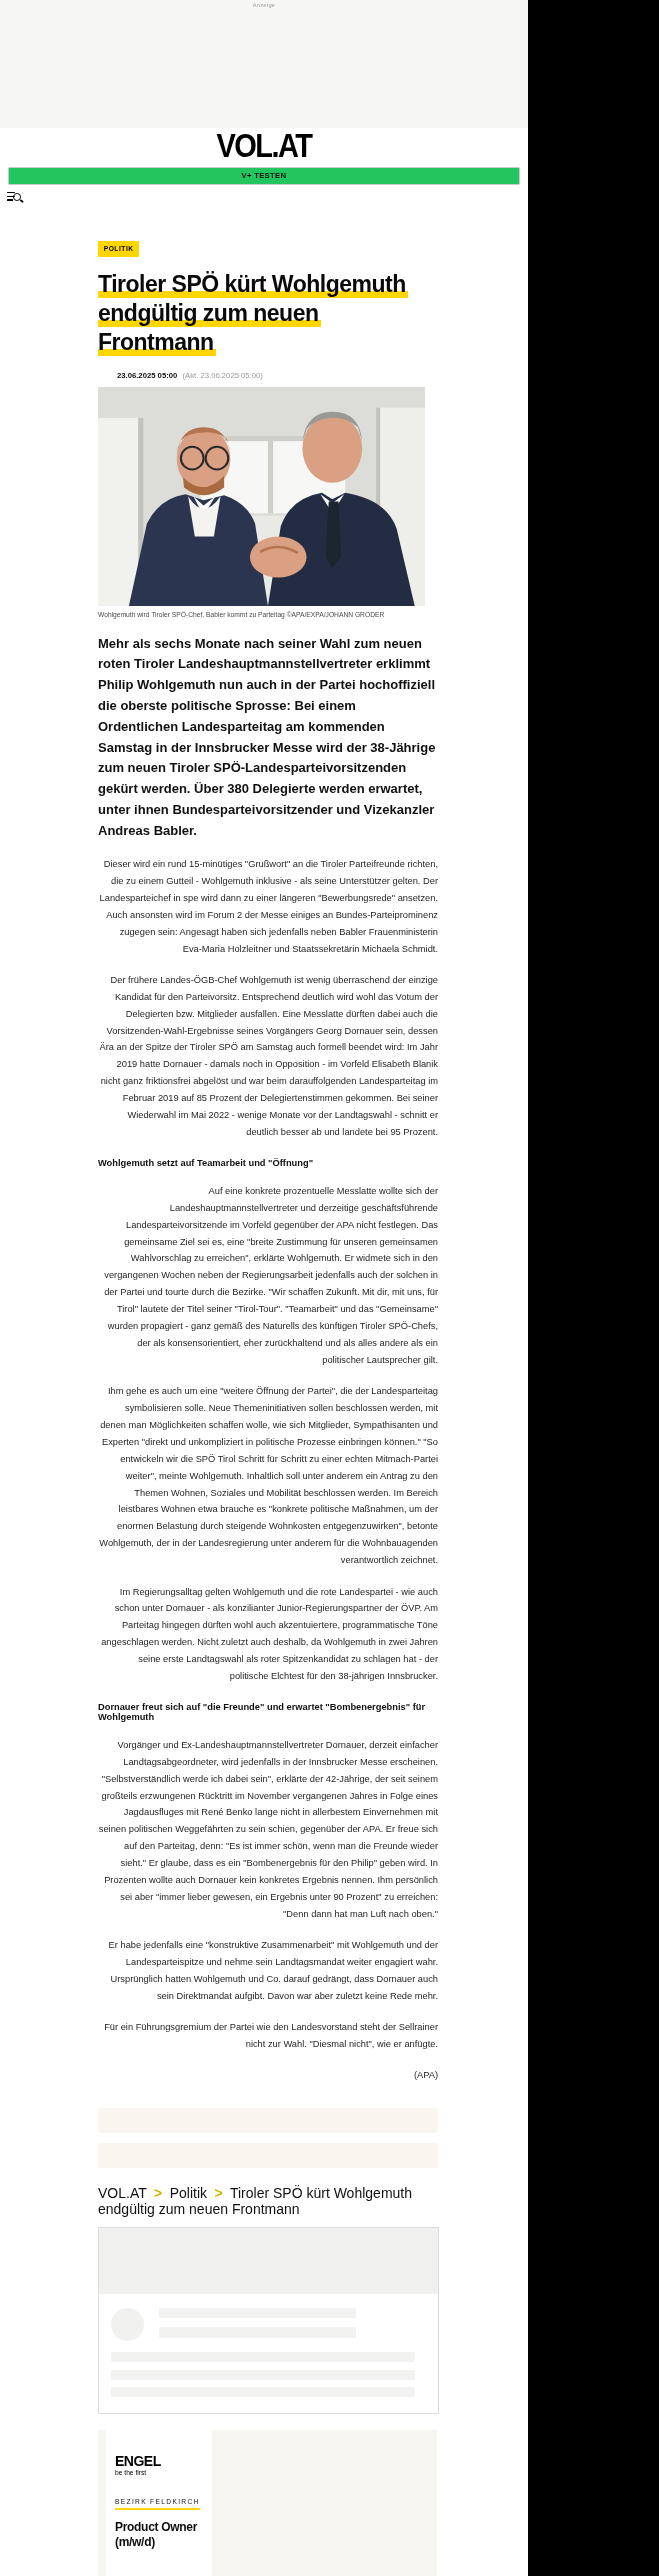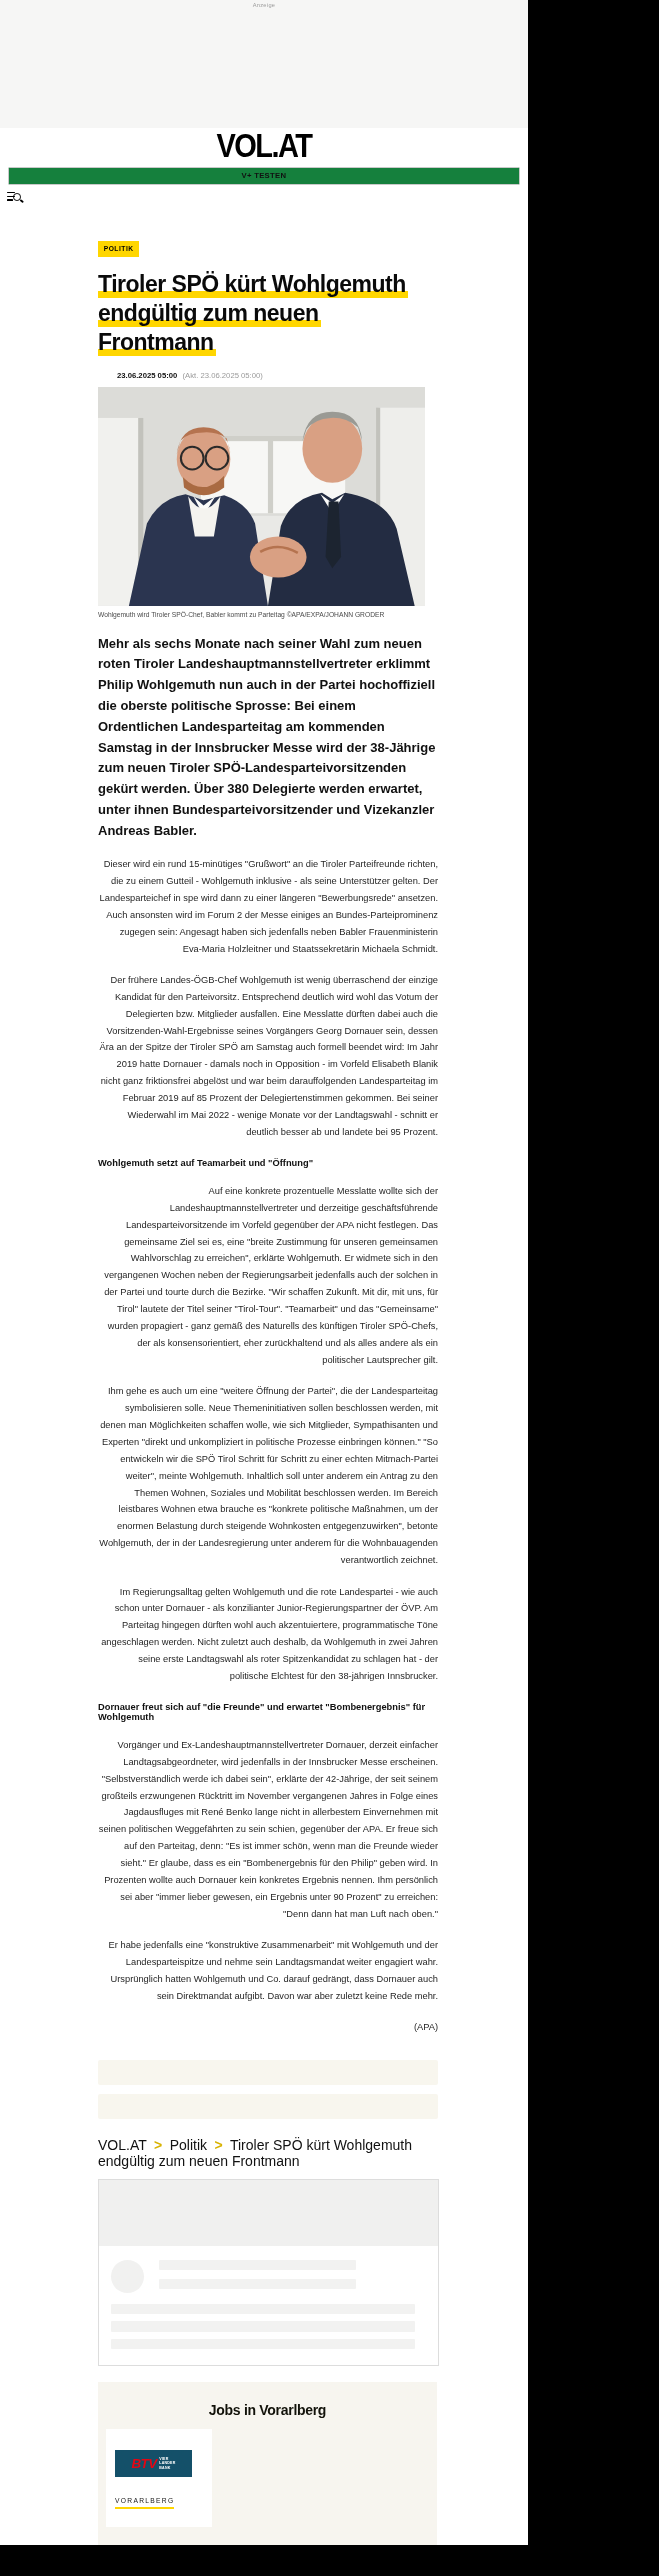--- a/index.html
+++ b/index.html
@@ -6,21 +6,21 @@
   body{background:#000;font-family:"Liberation Sans",sans-serif;color:#1a1a1a;}
   .page{width:528px;background:#fff;overflow:hidden;}
 
   
   .ad-slot{height:128px;background:#f6f6f5;text-align:center;}
   .ad-label{font-size:5.7px;color:#9b9b9b;padding-top:2.1px;letter-spacing:0.3px;}
 
   
   .masthead{padding-top:3.1px;text-align:center;}
   .logo-text{font-size:29px;font-weight:900;letter-spacing:-1.5px;color:#000;line-height:1.05;display:inline-block;transform:scaleY(1.15);}
-  .vplus-btn{display:block;margin:5.2px 8.2px 0;width:calc(100% - 16.5px);height:18.5px;background:#15803d;border:0.5px solid #c9c9c9;border-radius:1.5px;font-family:"Liberation Sans",sans-serif;font-weight:900;font-size:7.7px;letter-spacing:0.3px;color:#111;cursor:pointer;}
+  .vplus-btn{display:block;margin:5.2px 8.2px 0;width:calc(100% - 16.5px);height:18.5px;background:#22c55e;border:0.5px solid #c9c9c9;border-radius:1.5px;font-family:"Liberation Sans",sans-serif;font-weight:900;font-size:7.7px;letter-spacing:0.3px;color:#111;cursor:pointer;}
   .menu-row{padding:5.2px 7.2px 2.1px;}
   .menu-icon{position:relative;width:17.5px;height:13.4px;display:inline-block;cursor:pointer;}
   .menu-icon .bar{position:absolute;left:0;height:1.5px;width:8.2px;background:#000;border-radius:0.5px;}
   .menu-icon .b1{top:1.5px;}.menu-icon .b2{top:5.2px;}.menu-icon .b3{top:8.8px;width:6.2px;}
   .menu-icon .lens{position:absolute;left:6.2px;top:2.6px;width:5.7px;height:5.7px;border:1.5px solid #000;border-radius:50%;}
   .menu-icon .handle{position:absolute;left:12.4px;top:9.8px;width:3.6px;height:1.5px;background:#000;transform:rotate(38deg);border-radius:1px;}
 
   
   .article{width:340px;margin-left:98px;}
   .badge{display:inline-block;background:#FFD600;color:#000;font-weight:900;font-size:6.7px;letter-spacing:0.5px;padding:4.6px 5.7px;margin-top:33px;cursor:pointer;}
@@ -141,20 +141,21 @@
     <div class="body-text">
       <p>Dieser wird ein rund 15-minütiges "Grußwort" an die Tiroler Parteifreunde richten, die zu einem Gutteil - Wohlgemuth inklusive - als seine Unterstützer gelten. Der Landesparteichef in spe wird dann zu einer längeren "Bewerbungsrede" ansetzen. Auch ansonsten wird im Forum 2 der Messe einiges an Bundes-Parteiprominenz zugegen sein: Angesagt haben sich jedenfalls neben Babler Frauenministerin Eva-Maria Holzleitner und Staatssekretärin Michaela Schmidt.</p>
       <p>Der frühere Landes-ÖGB-Chef Wohlgemuth ist wenig überraschend der einzige Kandidat für den Parteivorsitz. Entsprechend deutlich wird wohl das Votum der Delegierten bzw. Mitglieder ausfallen. Eine Messlatte dürften dabei auch die Vorsitzenden-Wahl-Ergebnisse seines Vorgängers Georg Dornauer sein, dessen Ära an der Spitze der Tiroler SPÖ am Samstag auch formell beendet wird: Im Jahr 2019 hatte Dornauer - damals noch in Opposition - im Vorfeld Elisabeth Blanik nicht ganz friktionsfrei abgelöst und war beim darauffolgenden Landesparteitag im Februar 2019 auf 85 Prozent der Delegiertenstimmen gekommen. Bei seiner Wiederwahl im Mai 2022 - wenige Monate vor der Landtagswahl - schnitt er deutlich besser ab und landete bei 95 Prozent.</p>
       <h3 class="subhead">Wohlgemuth setzt auf Teamarbeit und "Öffnung"</h3>
       <p>Auf eine konkrete prozentuelle Messlatte wollte sich der Landeshauptmannstellvertreter und derzeitige geschäftsführende Landesparteivorsitzende im Vorfeld gegenüber der APA nicht festlegen. Das gemeinsame Ziel sei es, eine "breite Zustimmung für unseren gemeinsamen Wahlvorschlag zu erreichen", erklärte Wohlgemuth. Er widmete sich in den vergangenen Wochen neben der Regierungsarbeit jedenfalls auch der solchen in der Partei und tourte durch die Bezirke. "Wir schaffen Zukunft. Mit dir, mit uns, für Tirol" lautete der Titel seiner "Tirol-Tour". "Teamarbeit" und das "Gemeinsame" wurden propagiert - ganz gemäß des Naturells des künftigen Tiroler SPÖ-Chefs, der als konsensorientiert, eher zurückhaltend und als alles andere als ein politischer Lautsprecher gilt.</p>
       <p>Ihm gehe es auch um eine "weitere Öffnung der Partei", die der Landesparteitag symbolisieren solle. Neue Themeninitiativen sollen beschlossen werden, mit denen man Möglichkeiten schaffen wolle, wie sich Mitglieder, Sympathisanten und Experten "direkt und unkompliziert in politische Prozesse einbringen können." "So entwickeln wir die SPÖ Tirol Schritt für Schritt zu einer echten Mitmach-Partei weiter", meinte Wohlgemuth. Inhaltlich soll unter anderem ein Antrag zu den Themen Wohnen, Soziales und Mobilität beschlossen werden. Im Bereich leistbares Wohnen etwa brauche es "konkrete politische Maßnahmen, um der enormen Belastung durch steigende Wohnkosten entgegenzuwirken", betonte Wohlgemuth, der in der Landesregierung unter anderem für die Wohnbauagenden verantwortlich zeichnet.</p>
       <p>Im Regierungsalltag gelten Wohlgemuth und die rote Landespartei - wie auch schon unter Dornauer - als konzilianter Junior-Regierungspartner der ÖVP. Am Parteitag hingegen dürften wohl auch akzentuiertere, programmatische Töne angeschlagen werden. Nicht zuletzt auch deshalb, da Wohlgemuth in zwei Jahren seine erste Landtagswahl als roter Spitzenkandidat zu schlagen hat - der politische Elchtest für den 38-jährigen Innsbrucker.</p>
       <h3 class="subhead">Dornauer freut sich auf "die Freunde" und erwartet "Bombenergebnis" für Wohlgemuth</h3>
       <p>Vorgänger und Ex-Landeshauptmannstellvertreter Dornauer, derzeit einfacher Landtagsabgeordneter, wird jedenfalls in der Innsbrucker Messe erscheinen. "Selbstverständlich werde ich dabei sein", erklärte der 42-Jährige, der seit seinem großteils erzwungenen Rücktritt im November vergangenen Jahres in Folge eines Jagdausfluges mit René Benko lange nicht in allerbestem Einvernehmen mit seinen politischen Weggefährten zu sein schien, gegenüber der APA. Er freue sich auf den Parteitag, denn: "Es ist immer schön, wenn man die Freunde wieder sieht." Er glaube, dass es ein "Bombenergebnis für den Philip" geben wird. In Prozenten wollte auch Dornauer kein konkretes Ergebnis nennen. Ihm persönlich sei aber "immer lieber gewesen, ein Ergebnis unter 90 Prozent" zu erreichen: "Denn dann hat man Luft nach oben."</p>
       <p>Er habe jedenfalls eine "konstruktive Zusammenarbeit" mit Wohlgemuth und der Landesparteispitze und nehme sein Landtagsmandat weiter engagiert wahr. Ursprünglich hatten Wohlgemuth und Co. darauf gedrängt, dass Dornauer auch sein Direktmandat aufgibt. Davon war aber zuletzt keine Rede mehr.</p>
+      <p>Für ein Führungsgremium der Partei wie den Landesvorstand steht der Sellrainer nicht zur Wahl. "Diesmal nicht", wie er anfügte.</p>
       <p>(APA)</p>
     </div>
 
     <div class="ad-box first"></div>
     <div class="ad-box"></div>
 
     <div class="breadcrumb">
       <a>VOL.AT</a>
       <span class="sep">&gt;</span>
       <a>Politik</a>
@@ -176,23 +177,32 @@
         <div class="sk-wide">
           <div class="sk-bar"></div>
           <div class="sk-bar"></div>
           <div class="sk-bar"></div>
         </div>
       </div>
     </div>
 
     
     <div class="jobs">
-      <h2>Jobs in Vorarlberg</h2>
       <div class="job-card">
 
+        <div class="job">
+          <div class="job-logo logo-engel">
+            <div>
+              <div class="l1">ENGEL</div>
+              <div class="l2">be the first</div>
+            </div>
+          </div>
+          <span class="job-loc">BEZIRK FELDKIRCH</span>
+          <div class="job-title">Product Owner (m/w/d)</div>
+        </div>
 
         <div class="job">
           <div class="job-logo">
             <div class="logo-btv">
               <span class="btv">BTV</span>
               <span class="tag">VIER
 LÄNDER
 BANK</span>
             </div>
           </div>

